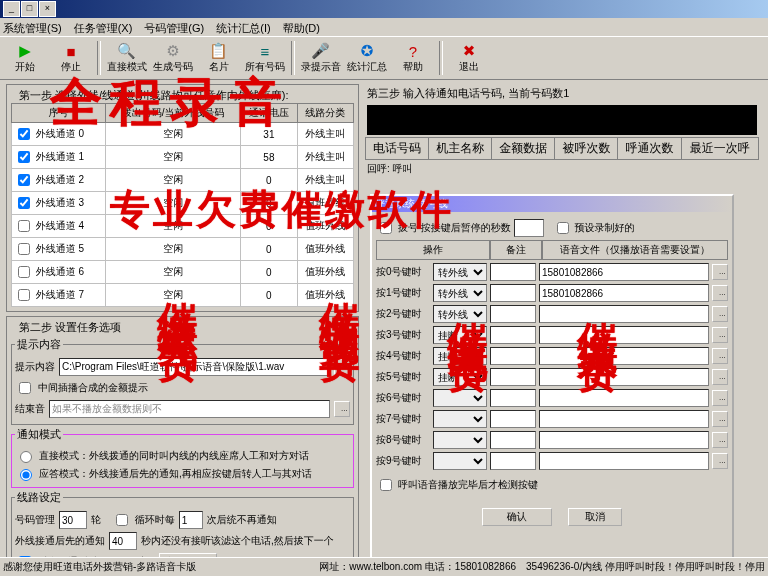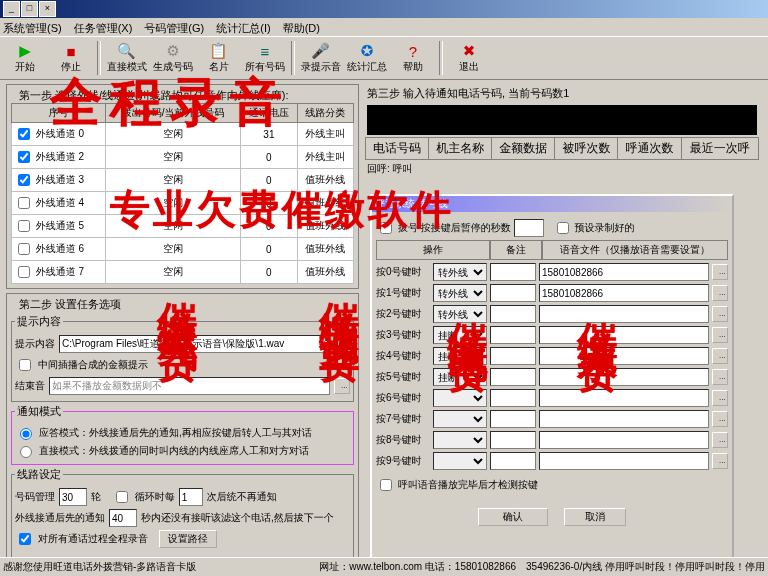--- a/index.html
+++ b/index.html
@@ -118,20 +118,26 @@
         </tr>
           </thead>
         <tbody id="gridbody">
             <tr>
               <td style="text-align:left"><input type="checkbox" class="chk" checked="" style=""> 外线通道 0</td>
               <td>空闲</td>
               <td>31</td>
               <td>外线主叫</td>
             </tr>
             <tr>
+              <td style="text-align:left"><input type="checkbox" class="chk" checked="" style=""> 外线通道 1</td>
+              <td>空闲</td>
+              <td>58</td>
+              <td>外线主叫</td>
+            </tr>
+            <tr>
               <td style="text-align:left"><input type="checkbox" class="chk" checked="" style=""> 外线通道 2</td>
               <td>空闲</td>
               <td>0</td>
               <td>外线主叫</td>
             </tr>
             <tr>
               <td style="text-align:left"><input type="checkbox" class="chk" checked="" style=""> 外线通道 3</td>
               <td>空闲</td>
               <td>0</td>
               <td>值班外线</td>
@@ -179,26 +185,26 @@
           </div>
         <div class="row">
           <span>结束音</span>
           <input type="text" style="flex: 1 1 0%; color: rgb(136, 136, 136);" value="如果不播放金额数据则不">
           <button class="dotbtn">...</button>
         </div>
       </fieldset>
       <fieldset style="border:1px solid #d946ef;padding:3px;margin:2px 0">
         <legend>通知模式</legend>
         <div class="row">
+            <input type="radio" class="chk" style="">
+            <span>直接模式：外线拨通的同时叫内线的内线座席人工和对方对话</span>
+          </div>
+        <div class="row">
             <input type="radio" checked="" class="chk" style="">
             <span>应答模式：外线接通后先的通知,再相应按键后转人工与其对话</span>
-          </div>
-        <div class="row">
-            <input type="radio" class="chk" style="">
-            <span>直接模式：外线拨通的同时叫内线的内线座席人工和对方对话</span>
           </div>
       </fieldset>
       <fieldset style="border:1px solid #808080;padding:3px;margin:2px 0">
         <legend>线路设定</legend>
         <div class="row"><span>号码管理</span><input type="text" style="width: 22px;" value="30"><span>轮</span>&nbsp;<input type="checkbox" class="chk" style=""><span>循环时每</span><input type="text" style="width: 18px;" value="1"><span>次后统不再通知</span></div>
         <div class="row">
             <span>外线接通后先的通知</span>
             <input type="text" style="width: 22px;" value="40">
             <span>秒内还没有接听该滤这个电话,然后拔下一个</span>
           </div>
@@ -308,21 +314,21 @@
             <button class="dotbtn">...</button>
           </div>
         </div>
       <div class="dlgrow" style="margin-top:6px">
           <input type="checkbox" class="chk" style="">
           <span>呼叫语音播放完毕后才检测按键</span>
         </div>
       <div style="text-align:center;margin-top:14px">
         <button class="btn" style="width:70px">确认</button>
         &nbsp;&nbsp;&nbsp;&nbsp;
-        <button class="btn" style="width:62px">取消</button>
+        <button class="btn" style="width:54px">取消</button>
       </div>
     </div>
   </div>
 
   <div class="overlay big" style="left:50px;top:-12px">全程录音</div>
   <div class="overlay med" style="left:110px;top:102px">专业欠费催缴软件</div>
   <div class="overlay vert" style="left:150px;top:190px">催缴燃气费</div>
   <div class="overlay vert" style="left:312px;top:190px">催缴物业费</div>
   <div class="overlay vert" style="left:440px;top:210px">催缴电费</div>
   <div class="overlay vert" style="left:570px;top:210px">催缴水费</div>

